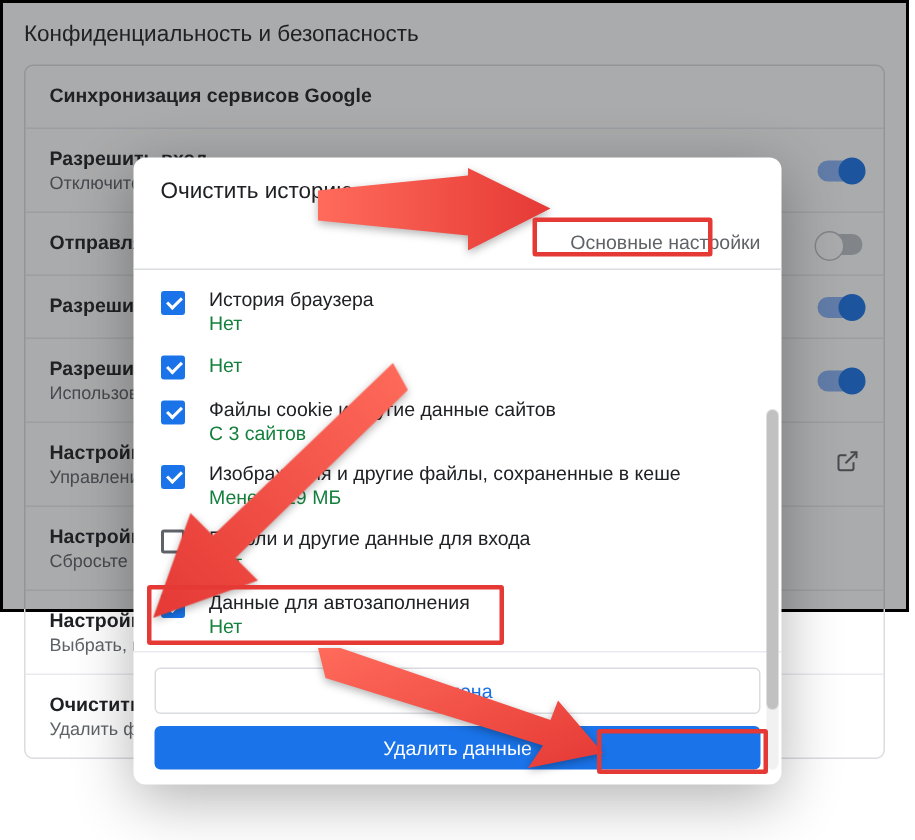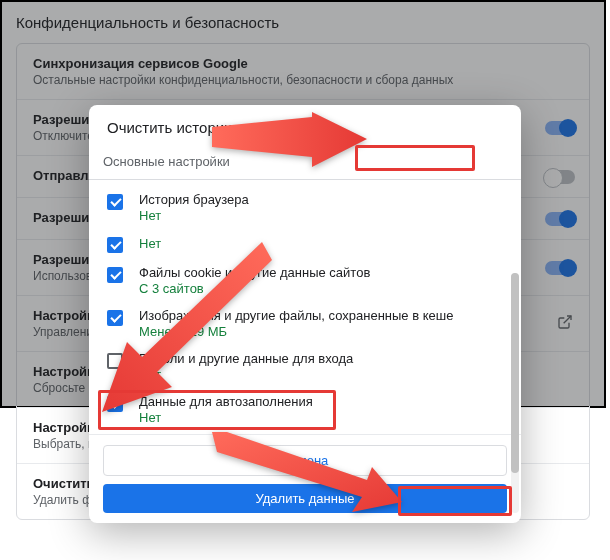--- a/index.html
+++ b/index.html
@@ -15,21 +15,21 @@
   .toggle { position: absolute; right: 14px; top: 50%; transform: translateY(-50%); width: 30px; height: 14px; border-radius: 8px; }
   .toggle.on { background: #8ab4f8; }
   .toggle.on::after { content: ""; position: absolute; right: -2px; top: -2px; width: 18px; height: 18px; border-radius: 50%; background: #1a73e8; }
   .toggle.off { background: #bdc1c6; }
   .toggle.off::after { content: ""; position: absolute; left: -2px; top: -2px; width: 18px; height: 18px; border-radius: 50%; background: #fff; border: 1px solid #bdc1c6; }
   .ext-icon { position: absolute; right: 16px; top: 50%; transform: translateY(-50%); font-size: 16px; color: #5f6368; }
   .dim { position: absolute; inset: 0; background: rgba(32,33,36,0.38); }
   .dialog { position: absolute; left: 87px; top: 103px; width: 432px; height: 418px; background: #fff; border-radius: 8px; box-shadow: 0 10px 40px rgba(0,0,0,0.3); display: flex; flex-direction: column; }
   .dlg-title { padding: 14px 18px 8px 18px; font-size: 15px; color: #202124; }
   .tabs { display: flex; border-bottom: 1px solid #dadce0; padding: 0 10px; }
-  .tab { flex: 1; text-align: left; padding: 10px 4px; font-size: 13px; color: #5f6368; cursor: pointer; }
+  .tab { flex: 1; text-align: right; padding: 10px 4px; font-size: 13px; color: #5f6368; cursor: pointer; }
   .tab.active { color: #1a73e8; border-bottom: 3px solid #1a73e8; font-weight: 500; margin-bottom: -1px; }
   .list { flex: 1; overflow-y: auto; padding: 6px 8px 6px 18px; }
   .item { display: flex; align-items: flex-start; padding: 6px 0; }
   .cb { width: 16px; height: 16px; margin-right: 16px; margin-top: 2px; border: 2px solid #5f6368; border-radius: 2px; background: #fff; position: relative; flex-shrink: 0; }
   .cb.checked { background: #1a73e8; border-color: #1a73e8; }
   .cb.checked::after { content: ""; position: absolute; left: 4px; top: 0px; width: 4px; height: 8px; border: solid #fff; border-width: 0 2px 2px 0; transform: rotate(45deg); }
   .item-txt .t { font-size: 13px; color: #202124; }
   .item-txt .s { font-size: 13px; color: #15803d; margin-top: 1px; }
   .dlg-foot { padding: 10px 14px; display: flex; justify-content: flex-end; gap: 8px; border-top: 1px solid #e8eaed; flex-direction: column; }
   .btn { padding: 7px 16px; border-radius: 4px; font-size: 13px; cursor: pointer; border: none; }
@@ -43,21 +43,20 @@
 </style>
 </head>
 <body>
 
 <div class="page">
   <div class="content">
     <div class="page-title">Конфиденциальность и безопасность</div>
     <div class="settings-panel">
       <div class="row">
         <div class="row-title">Синхронизация сервисов Google</div>
-        <div class="row-sub">Остальные настройки конфиденциальности, безопасности и сбора данных</div>
       </div>
       <div class="row">
         <div class="row-title">Разрешить вход</div>
         <div class="row-sub">Отключите эту функцию, если необходимо</div>
         <div class="toggle on"></div>
       </div>
       <div class="row">
         <div class="row-title">Отправлять запрет отслеживания</div>
         <div class="toggle off"></div>
       </div>

